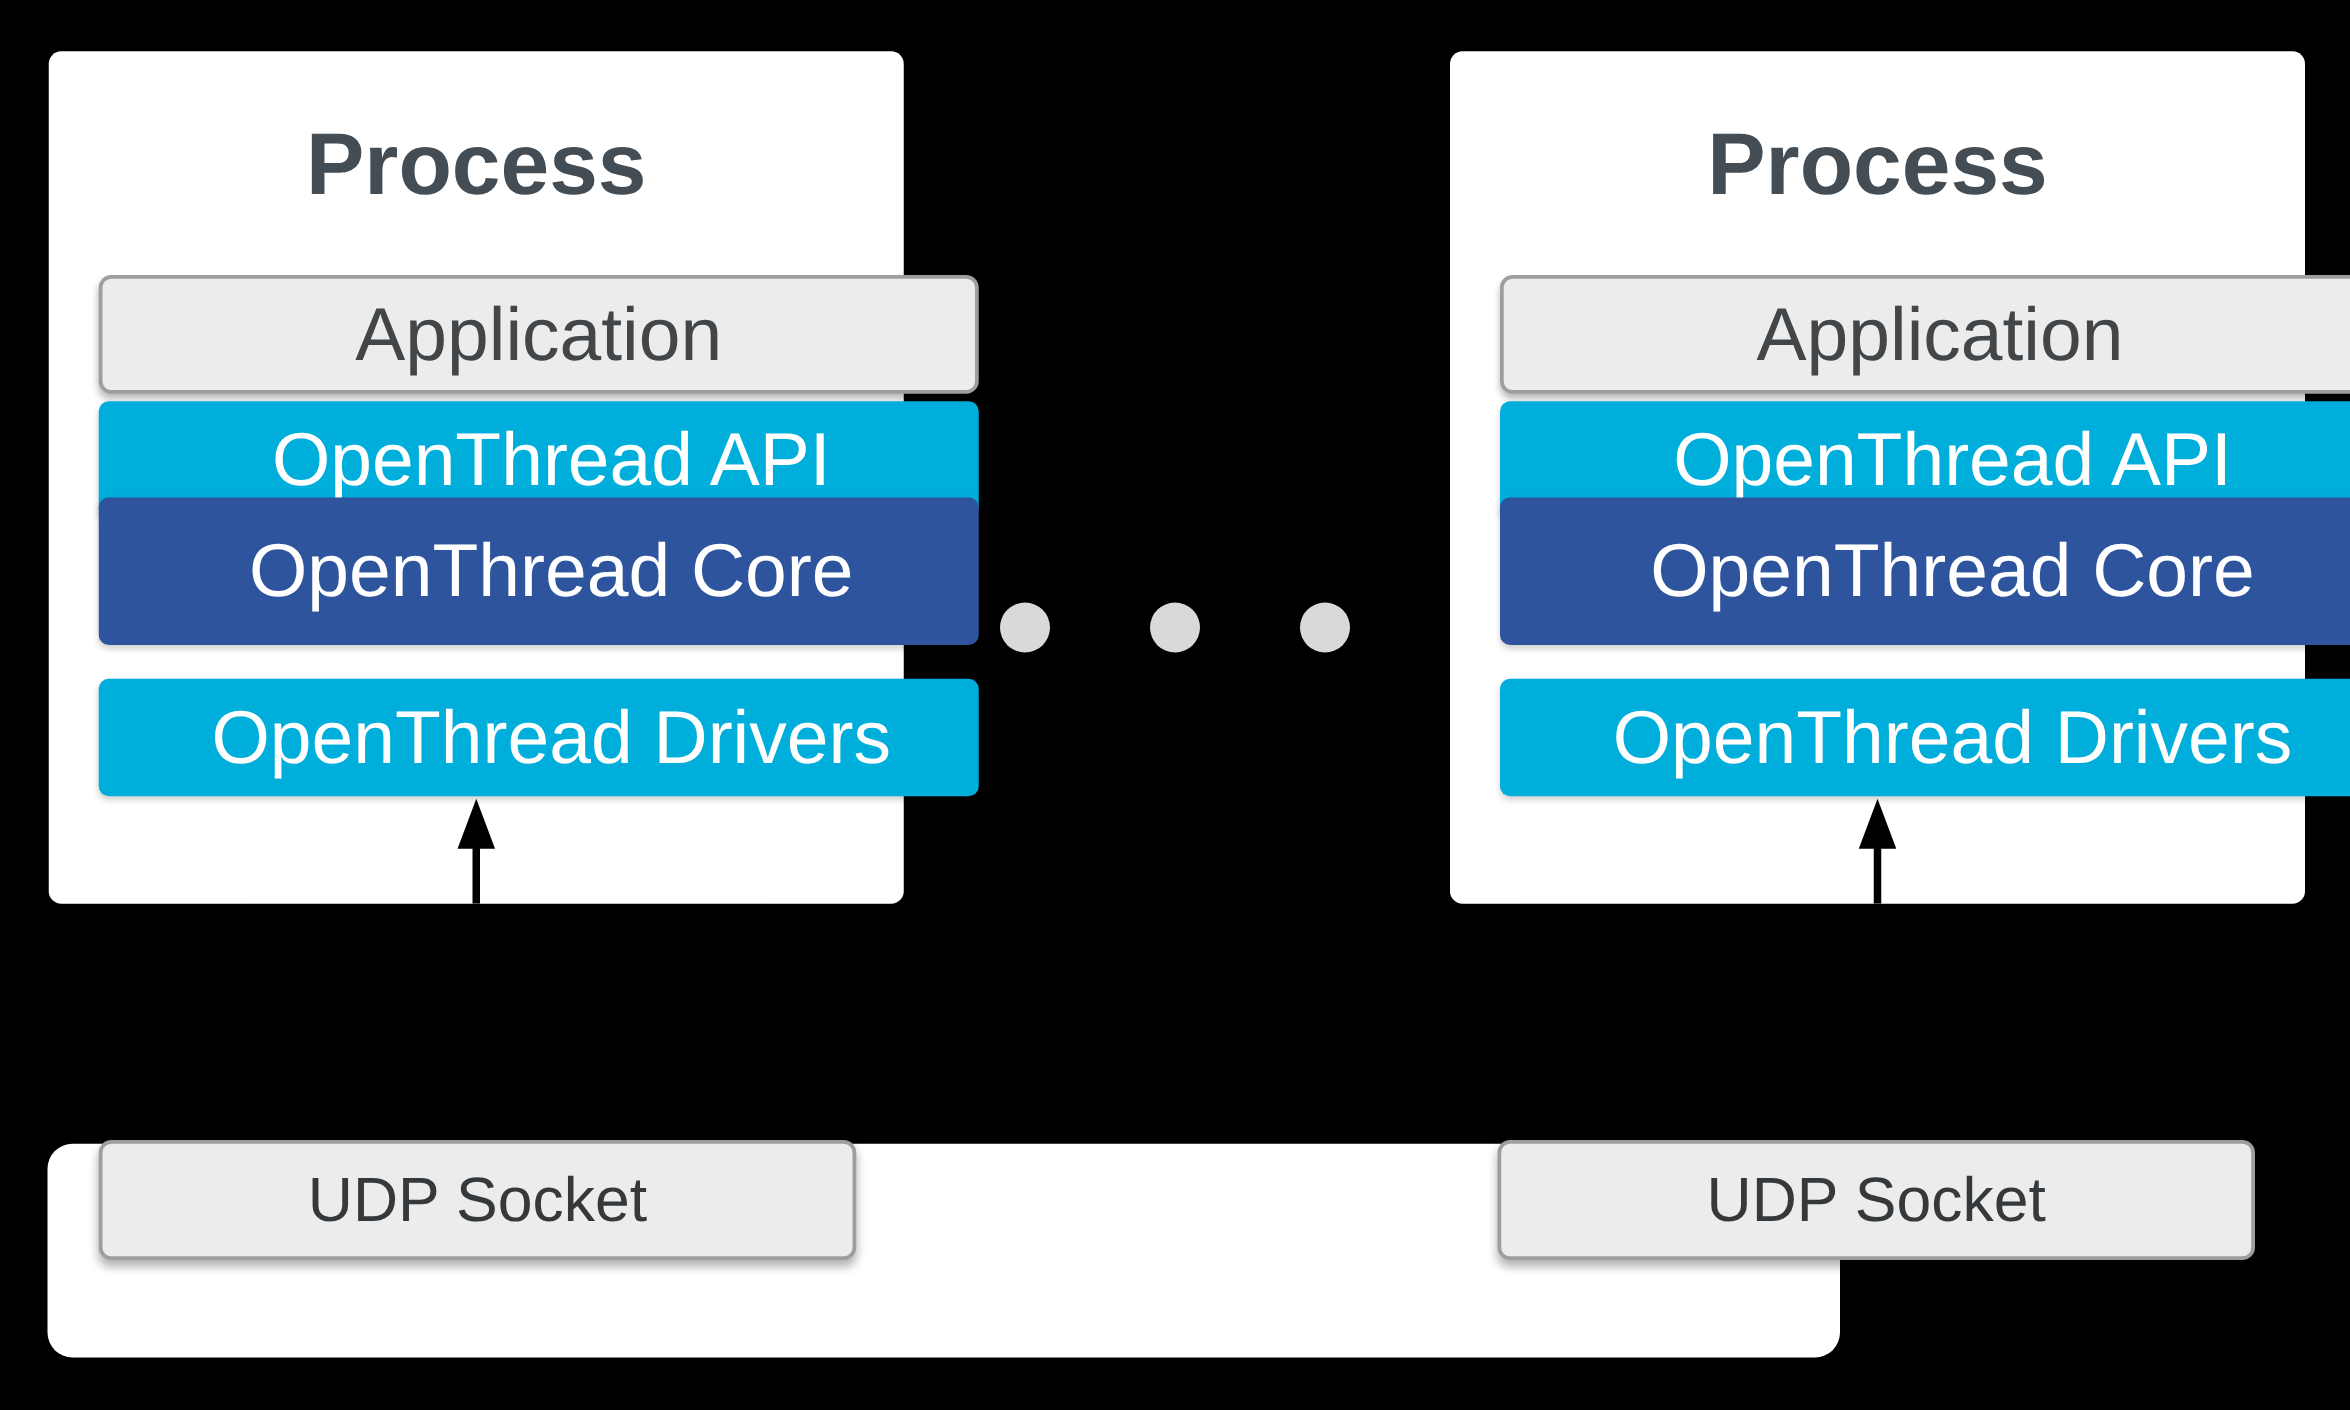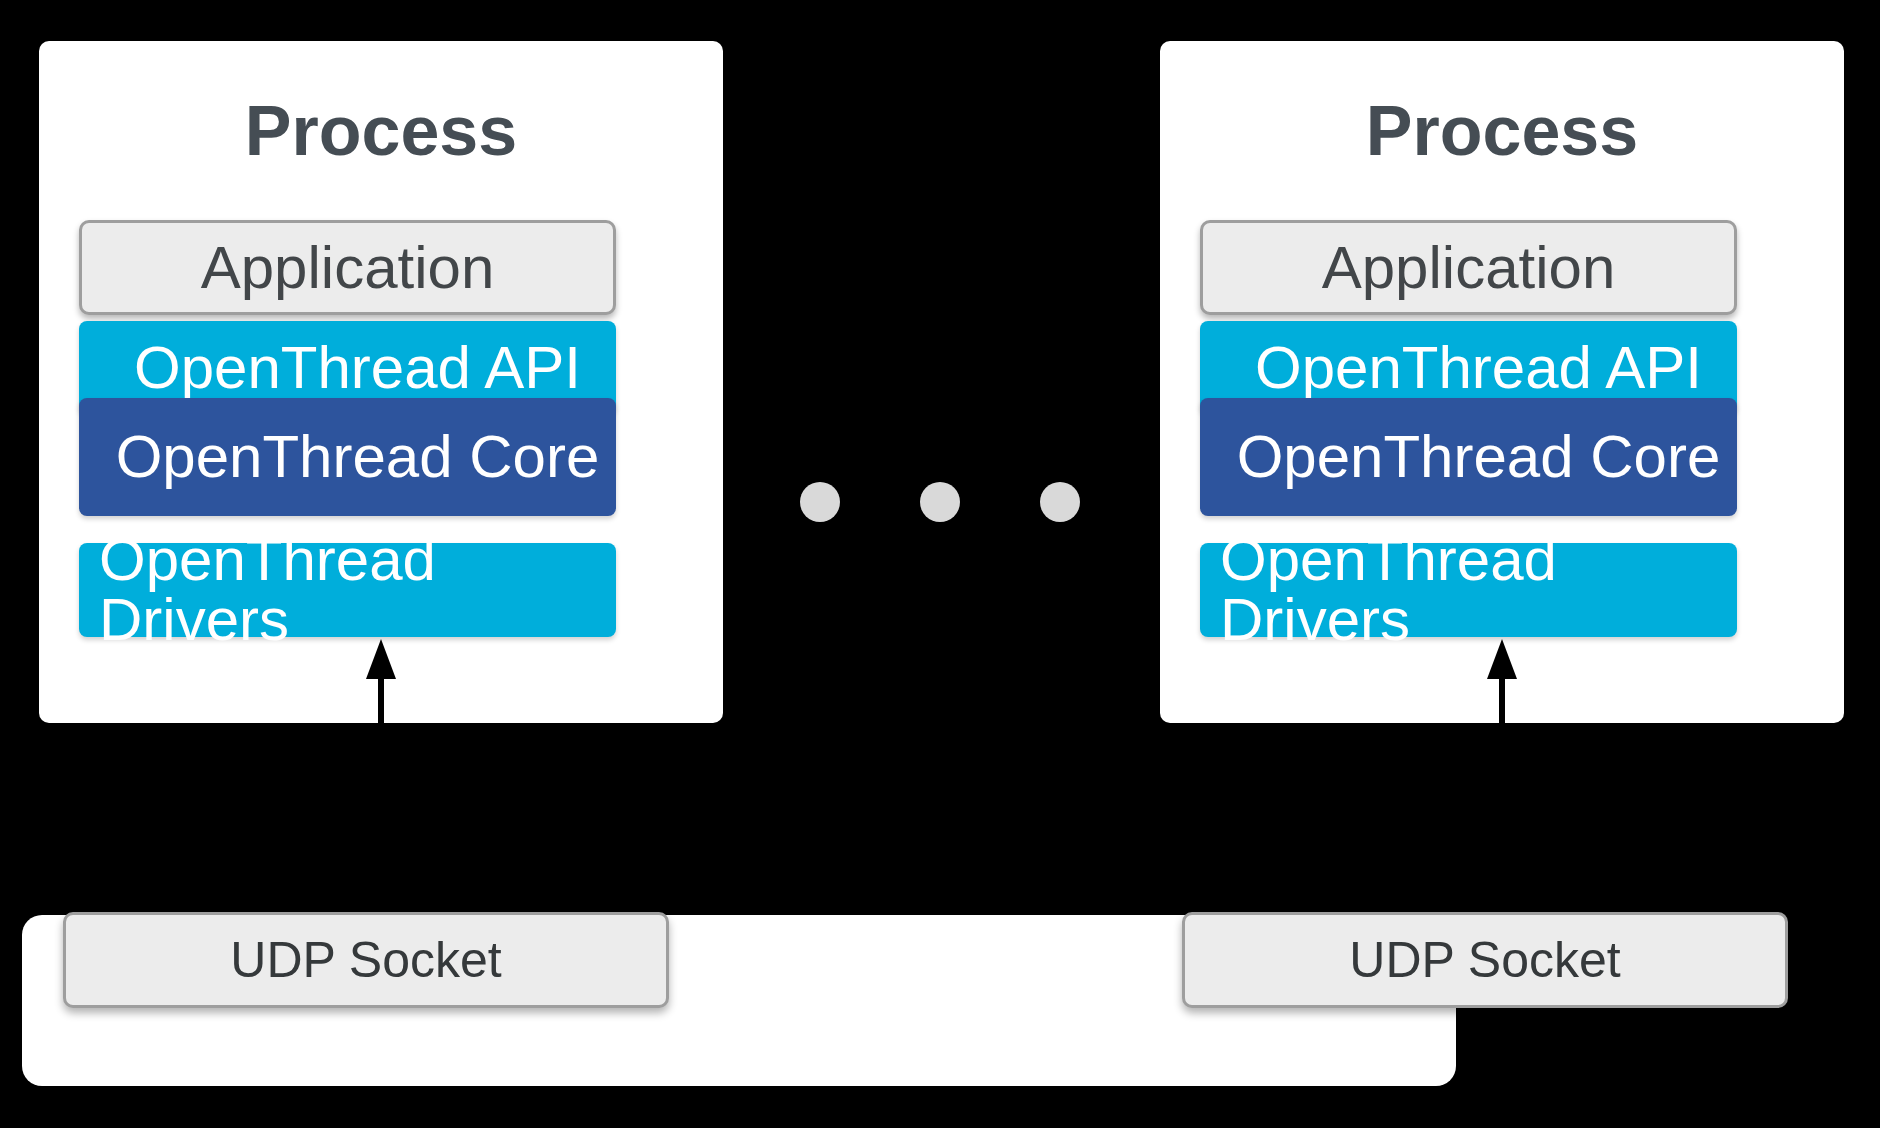--- a/index.html
+++ b/index.html
@@ -16,21 +16,21 @@
   }
   .process-box.left{left:39px;}
   .process-box.right{left:1160px;}
   .process-title{
     position:absolute;top:55px;left:0;width:100%;
     text-align:center;
     font-size:70px;line-height:70px;font-weight:700;
     color:#454d54;
   }
   .layer{
-    position:absolute;left:40px;width:537px;
+    position:absolute;left:40px;width:704px;
     display:flex;align-items:center;justify-content:center;
     border-radius:8px;
     font-size:60px;line-height:60px;font-weight:400;
     box-sizing:border-box;
     box-shadow:0 3px 5px rgba(0,0,0,0.18);
   }
   .layer.gray{
     background:#ececec;border:3px solid #9e9e9e;border-radius:10px;
     color:#424649;
     box-shadow:0 4px 6px rgba(0,0,0,0.28);
@@ -45,21 +45,21 @@
   }
   .dots{
     position:absolute;left:800px;top:482px;
     display:flex;gap:80px;
   }
   .dot{
     width:40px;height:40px;border-radius:50%;
     background:#d9d9d9;
   }
   .kernel-bar{
-    position:absolute;left:22px;top:915px;width:1434px;height:171px;
+    position:absolute;left:38px;top:915px;width:1434px;height:171px;
     background:#fff;border-radius:20px;
   }
   .kernel-title{
     position:absolute;top:68px;left:0;width:100%;
     text-align:center;
     font-size:62px;line-height:62px;font-weight:700;
     color:#454d54;
   }
   .udp-box{
     position:absolute;top:-3px;width:606px;height:96px;

